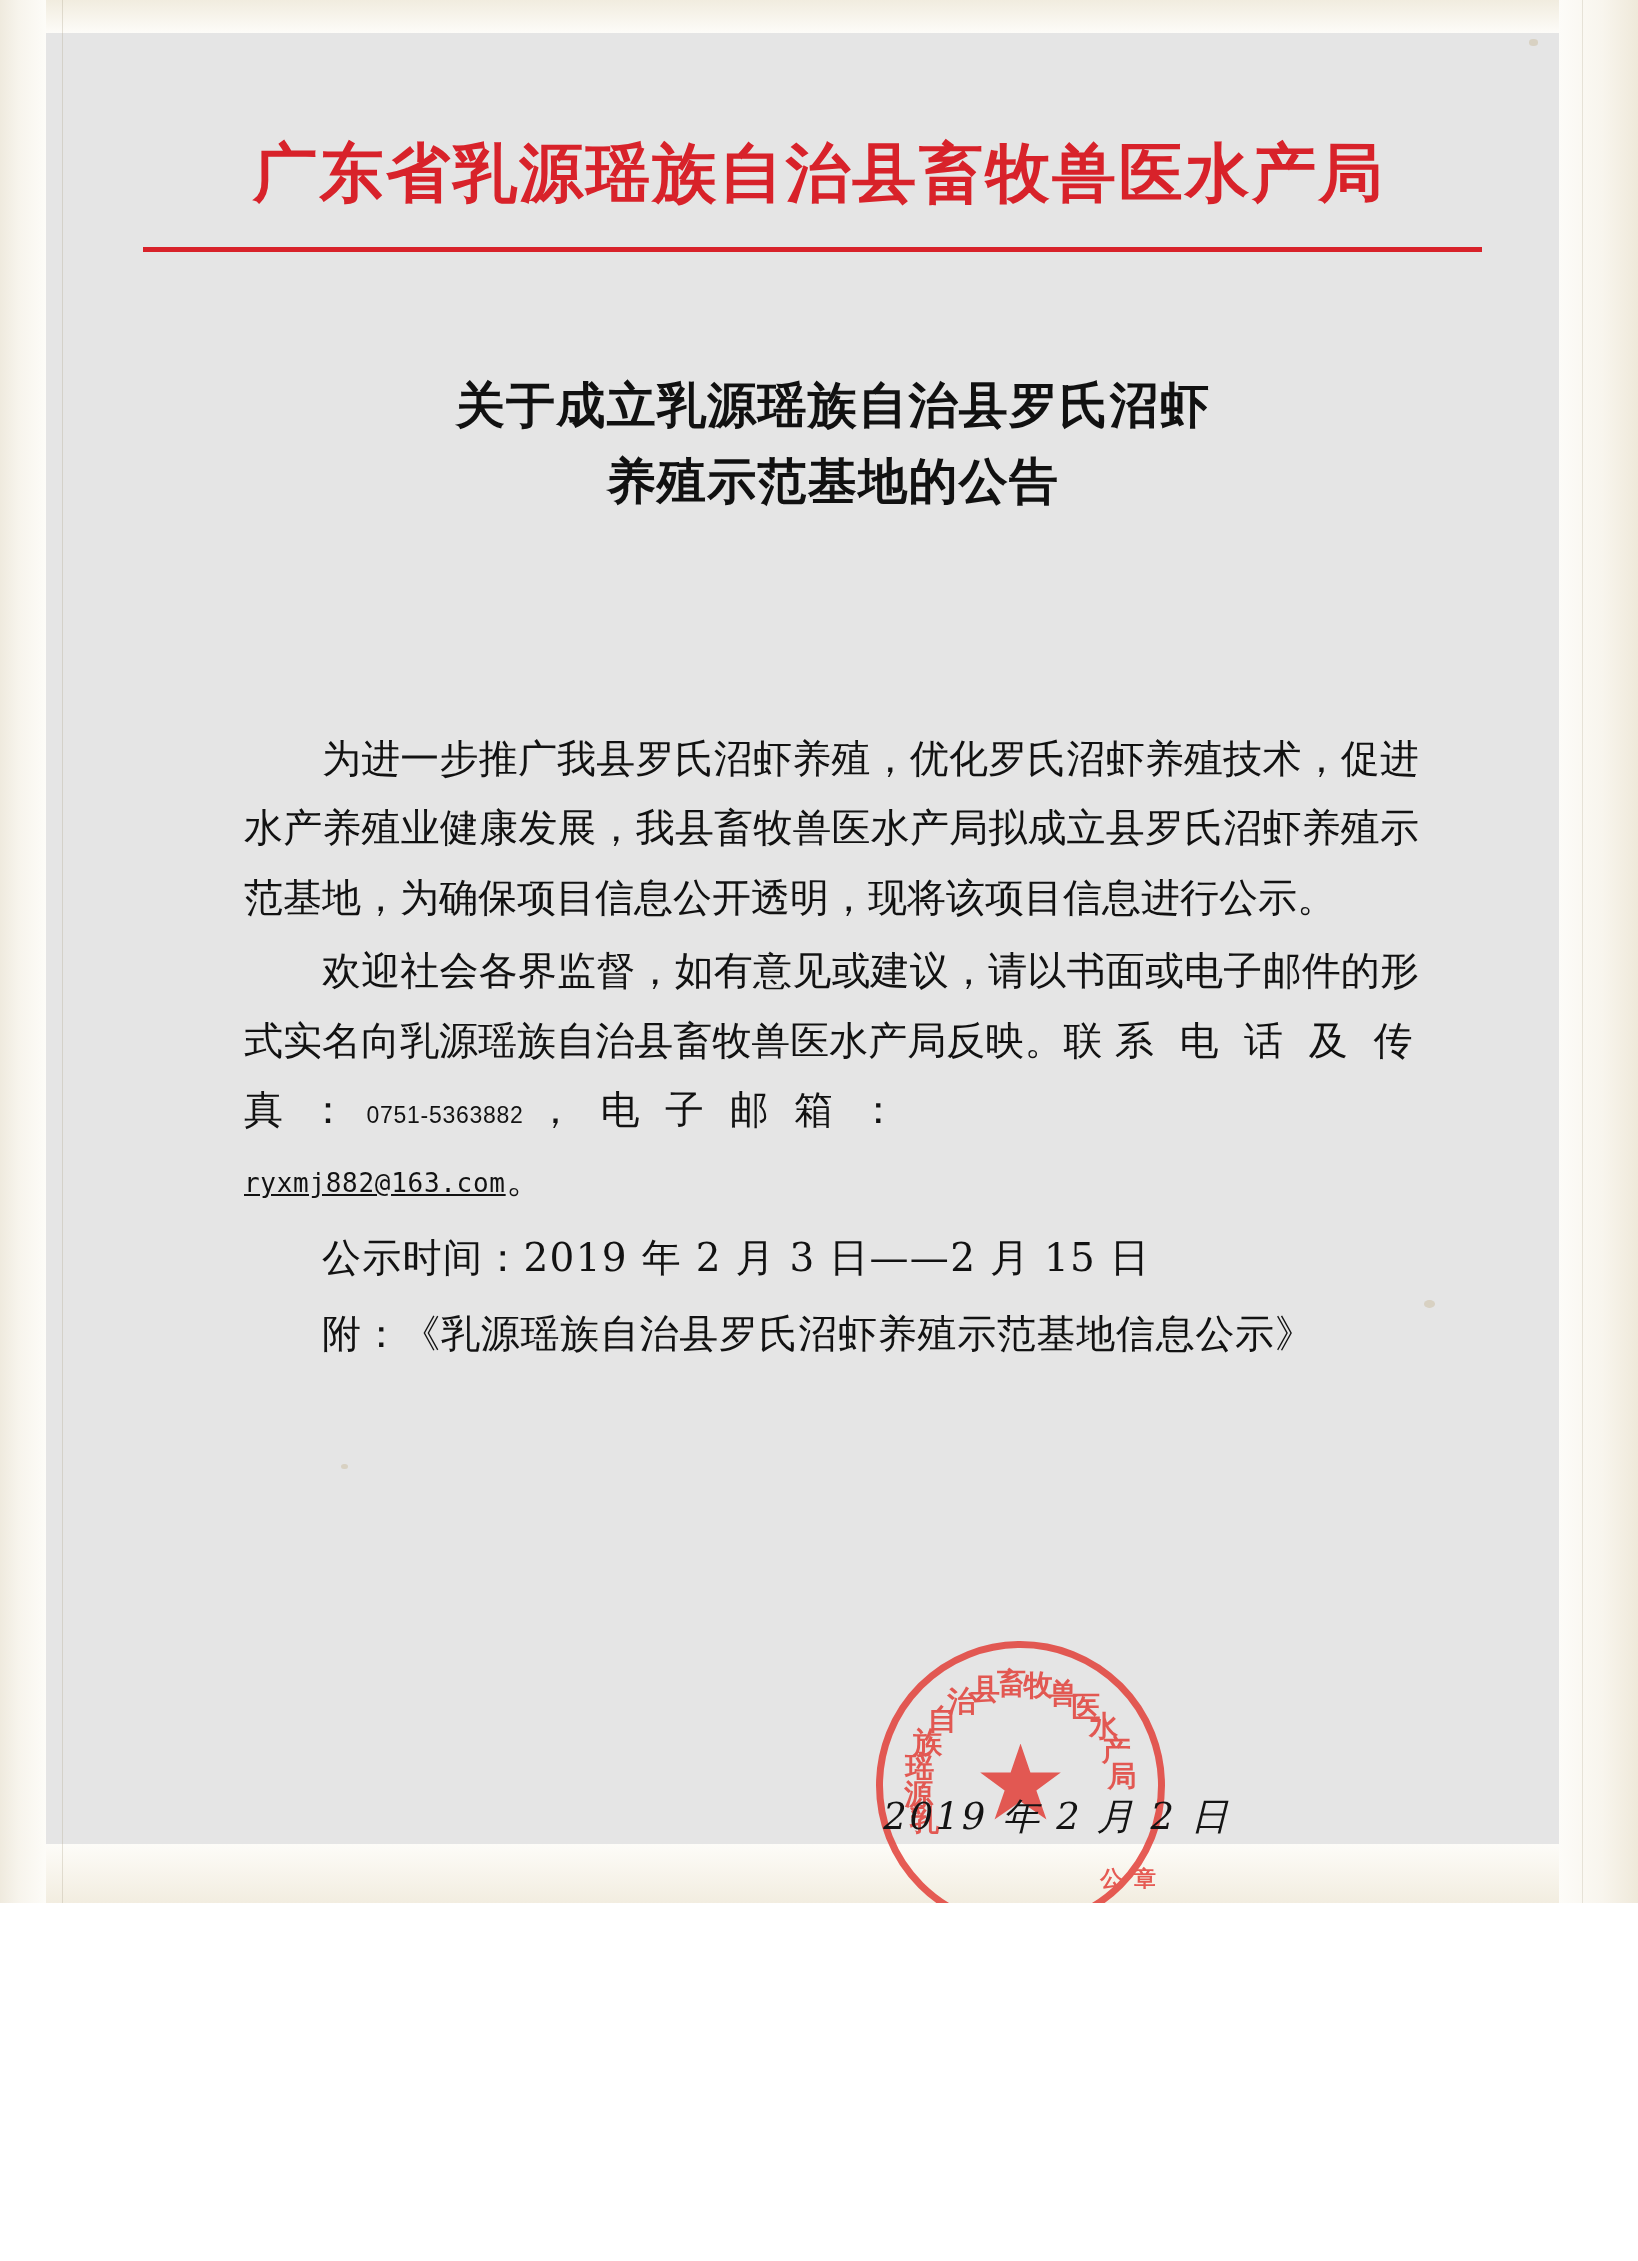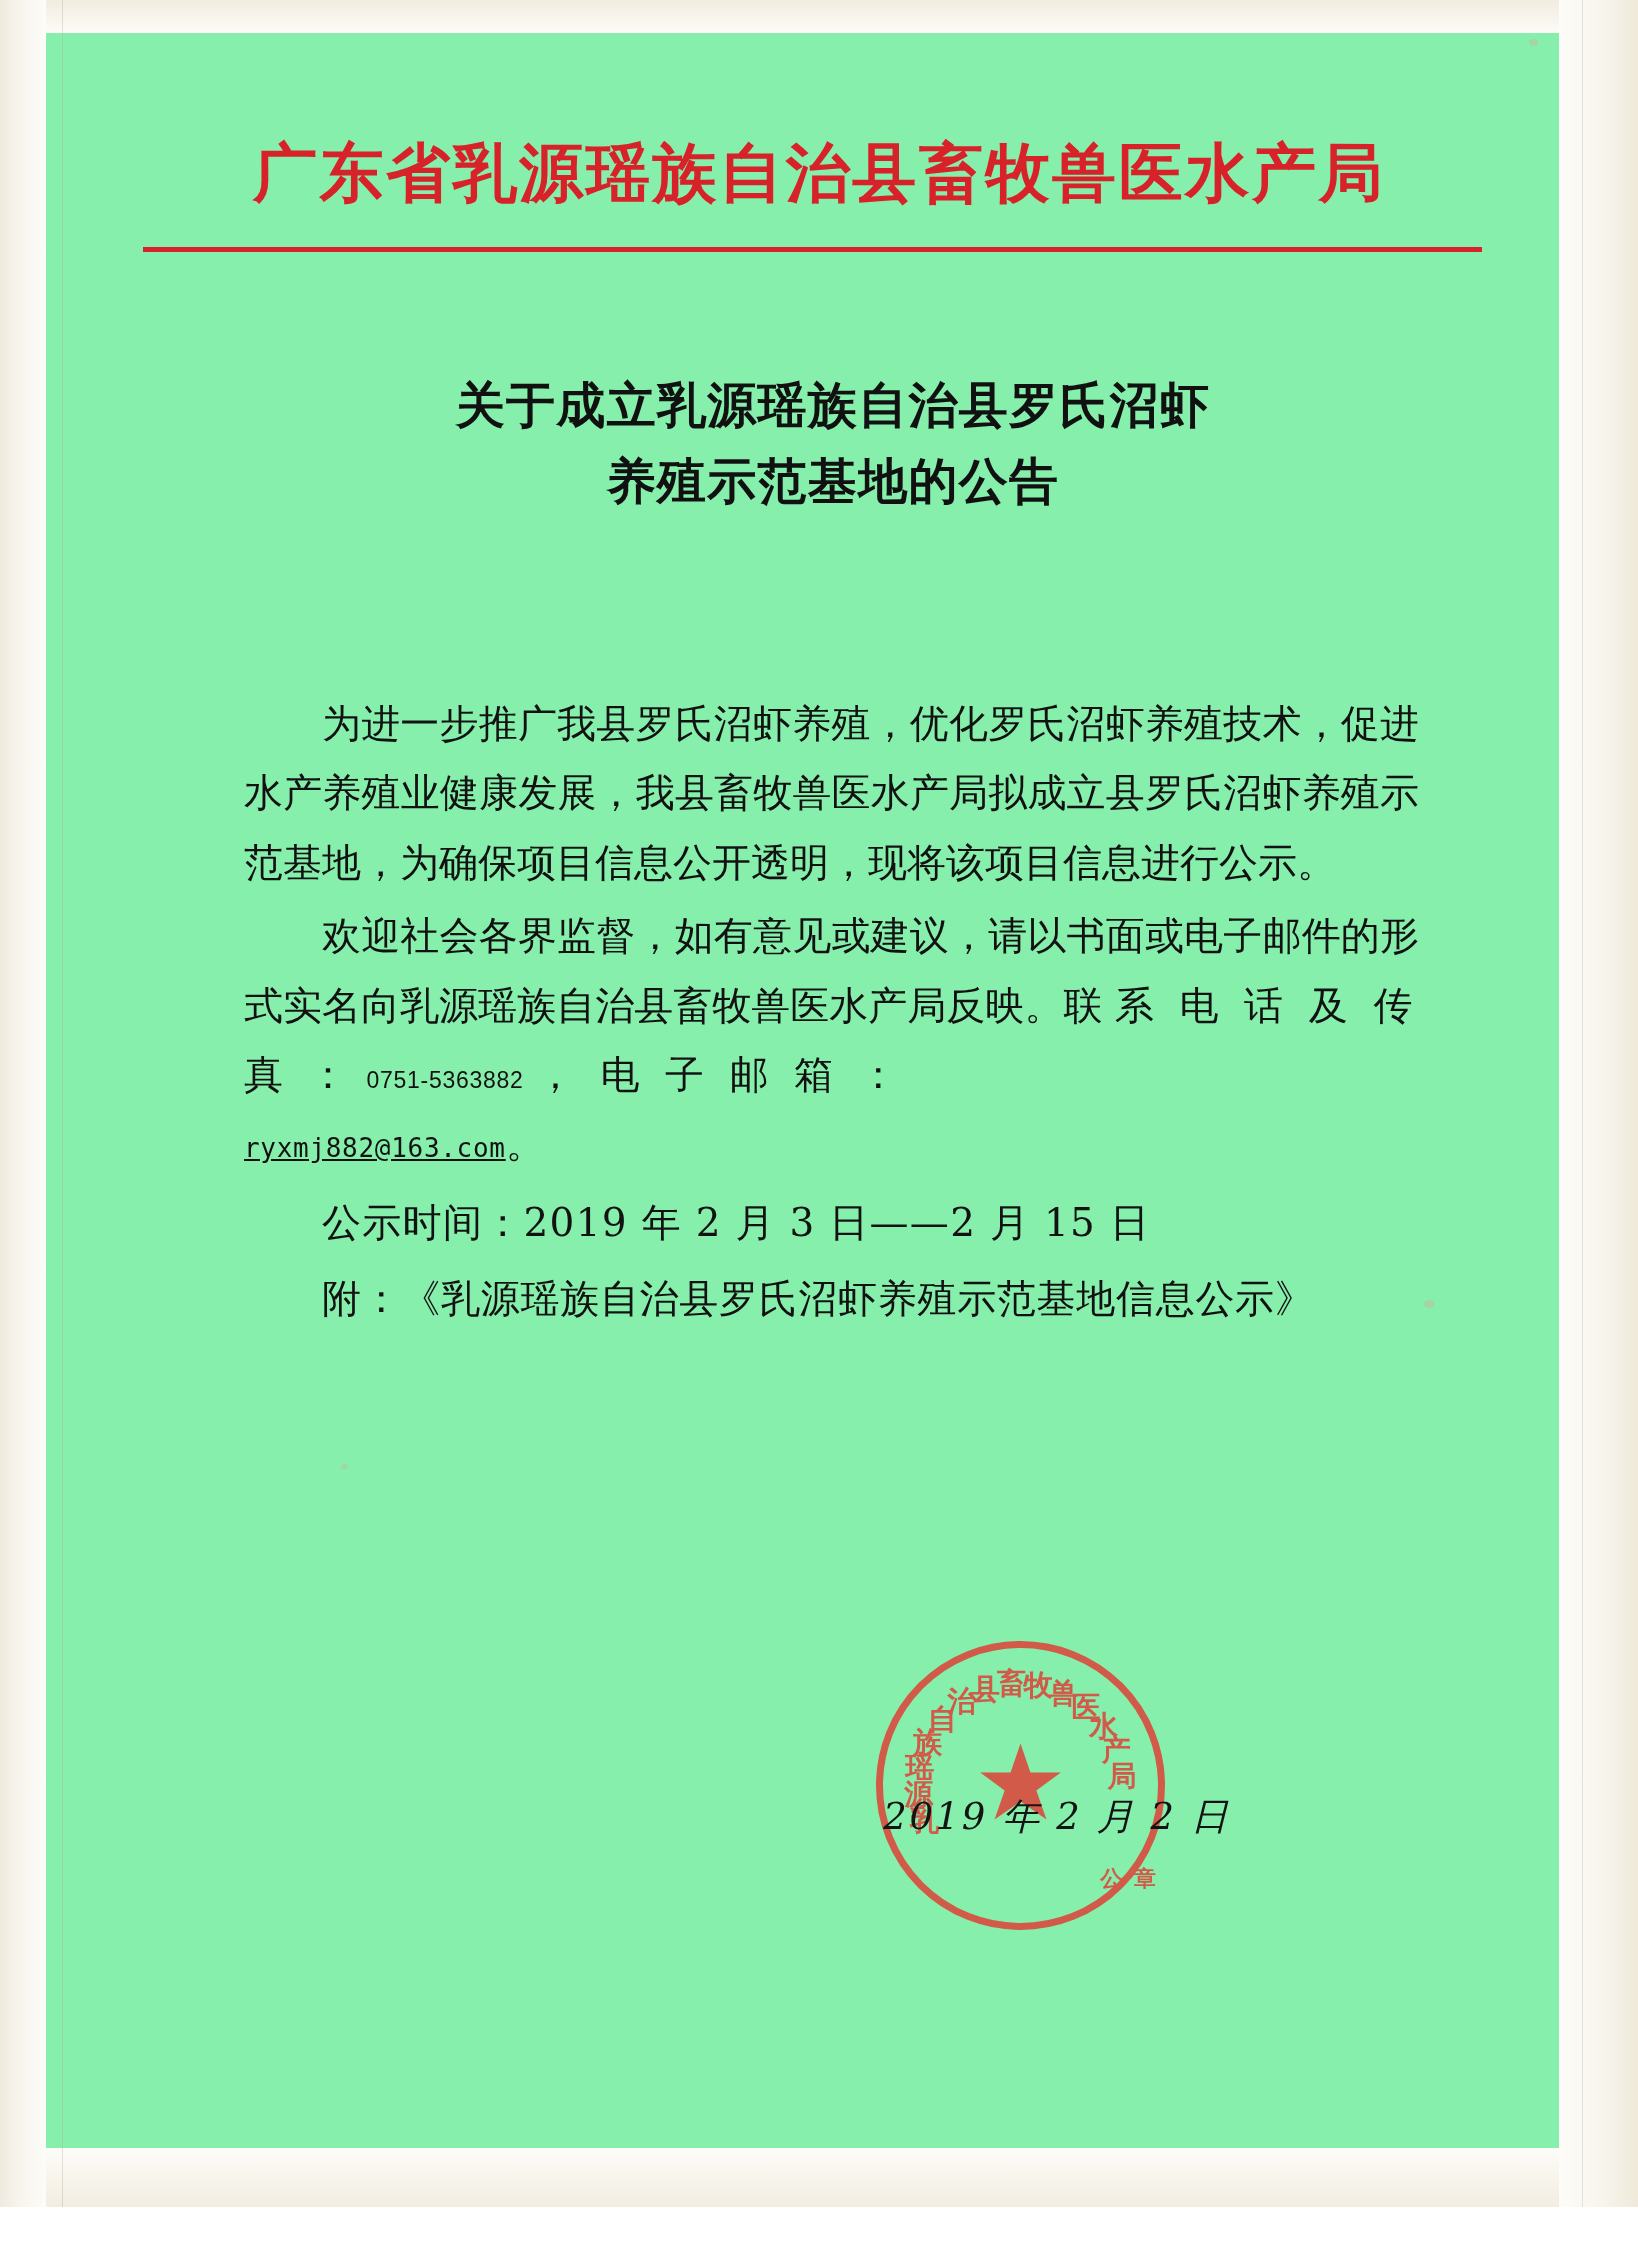--- a/index.html
+++ b/index.html
@@ -6,22 +6,22 @@
     margin: 0;
     padding: 0;
     background: #ffffff;
   }
   body {
     font-family: "DejaVu Sans", "Liberation Sans", sans-serif;
   }
   .page {
     position: relative;
     width: 1638px;
-    height: 2207px;
-    background: #86efac;
+    height: 1903px;
+    background: #e5e5e5;
     overflow: hidden;
   }
   
   .scan-left-edge {
     position: absolute;
     left: 0; top: 0;
     width: 46px; height: 100%;
     background: linear-gradient(to right, #efeade 0%, #f7f4ec 40%, #fdfcf8 100%);
   }
   .scan-right-edge {
@@ -103,21 +103,21 @@
     letter-spacing: 1.3px;
   }
   .doc-title .line2 {
     display: block;
   }
 
   
   .body-text {
     position: absolute;
     left: 244px;
-    top: 689px;
+    top: 724px;
     width: 1175px;
     font-family: "DejaVu Serif", "Liberation Serif", serif;
     font-size: 39px;
     line-height: 1.78;
     color: #121212;
     text-align: justify;
   }
   .para {
     text-indent: 2em;
     margin: 0 0 3.9px 0;

